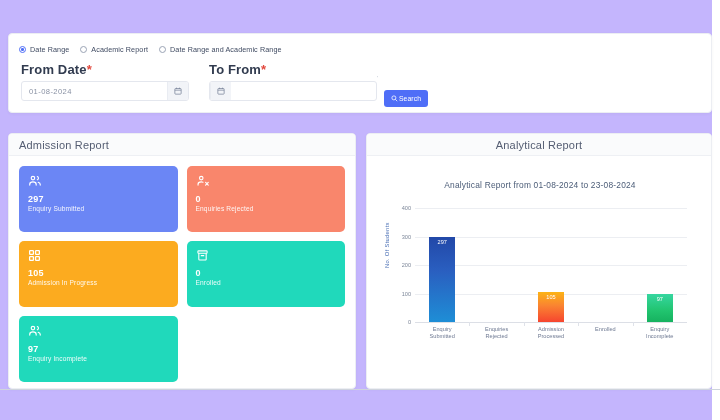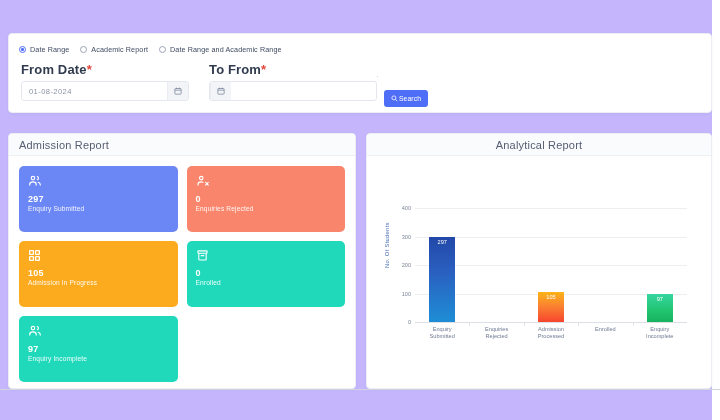--- a/index.html
+++ b/index.html
@@ -420,20 +420,21 @@
       </div>
     </div>
   </div>
 
   <div class="panel right">
     <div class="panel-head center">
       <span>Analytical Report</span>
     </div>
     <div class="panel-body">
       <div class="chart-wrap">
+        <div class="chart-title">Analytical Report from 01-08-2024 to 23-08-2024</div>
         <div class="ylabel">No. Of Students</div>
         <div class="plot">
           <div id="gridlines">
               <div class="gridline base" style="top: 114px;">
                 <span class="ytick">0</span>
               </div>
               <div class="gridline" style="top: 85.5px;">
                 <span class="ytick">100</span>
               </div>
               <div class="gridline" style="top: 57px;">

